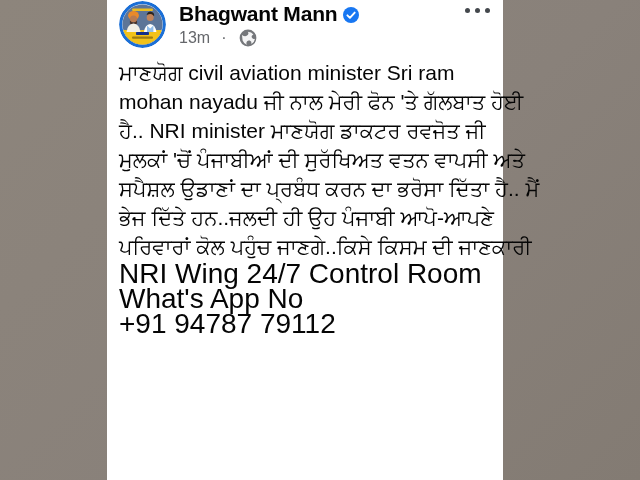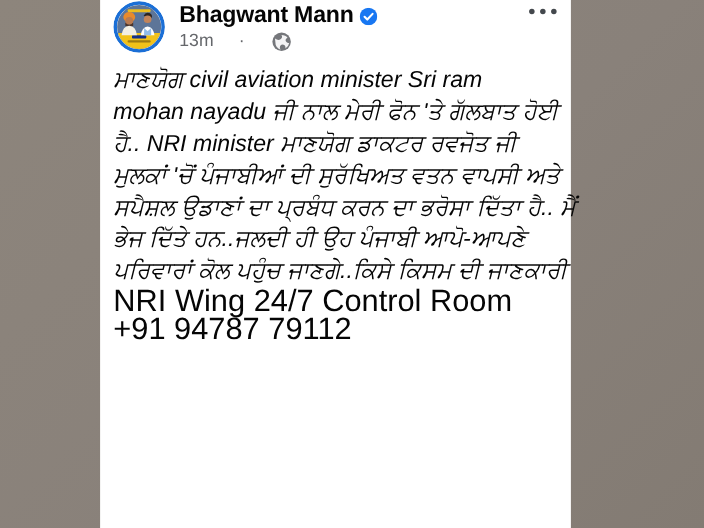--- a/index.html
+++ b/index.html
@@ -8,22 +8,22 @@
 
   .stage {
     position: relative;
     width: 640px; height: 480px;
     background: linear-gradient(135deg, #8d857c 0%, #89817a 55%, #837b73 100%);
     overflow: hidden;
   }
 
   .post-card {
     position: absolute;
-    left: 91px; top: 0;
-    width: 428px; height: 480px;
+    left: 107px; top: 0;
+    width: 396px; height: 480px;
     background: #ffffff;
   }
 
   
   .post-header { position: relative; height: 52px; }
 
   .avatar {
     position: absolute; left: 12px; top: 1px;
     width: 47px; height: 47px; border-radius: 50%;
     cursor: pointer;
@@ -32,21 +32,21 @@
   .header-text { position: absolute; left: 72px; top: 2px; }
 
   .author-row { display: flex; align-items: center; gap: 6px; }
   .author-name {
     font-size: 21px; font-weight: bold; color: #050505;
     letter-spacing: -0.2px; line-height: 24px; cursor: pointer;
   }
   .verified-badge { width: 16px; height: 16px; margin-top: 2px; }
 
   .meta-row {
-    display: flex; align-items: center; gap: 23px;
+    display: flex; align-items: center; gap: 11px;
     margin-top: 3px;
     font-size: 16px; color: #65676b;
   }
   .meta-row .globe { width: 18px; height: 18px; margin-left: 2px; }
 
   .more-button {
     position: absolute; right: 13px; top: 2px;
     width: 34px; height: 22px;
     display: flex; align-items: flex-start; justify-content: flex-end;
     gap: 5px; padding-top: 6px;
@@ -59,21 +59,20 @@
 
   
   .post-body {
     padding: 6px 8px 0 12px;
     color: #050505;
   }
   .body-line {
     font-size: 21px;
     line-height: 29px;
     white-space: nowrap;
-    font-style: italic;
   }
   .contact-line {
     font-size: 28px;
     line-height: 25px;
     white-space: nowrap;
   }
 </style>
 </head>
 <body>
 
@@ -140,17 +139,18 @@
     <div class="post-body">
       <div class="body-line">ਮਾਣਯੋਗ civil aviation minister Sri ram</div>
       <div class="body-line">mohan nayadu ਜੀ ਨਾਲ ਮੇਰੀ ਫੋਨ 'ਤੇ ਗੱਲਬਾਤ ਹੋਈ</div>
       <div class="body-line">ਹੈ.. NRI minister ਮਾਣਯੋਗ ਡਾਕਟਰ ਰਵਜੋਤ ਜੀ</div>
       <div class="body-line">ਮੁਲਕਾਂ 'ਚੋਂ ਪੰਜਾਬੀਆਂ ਦੀ ਸੁਰੱਖਿਅਤ ਵਤਨ ਵਾਪਸੀ ਅਤੇ</div>
       <div class="body-line">ਸਪੈਸ਼ਲ ਉਡਾਣਾਂ ਦਾ ਪ੍ਰਬੰਧ ਕਰਨ ਦਾ ਭਰੋਸਾ ਦਿੱਤਾ ਹੈ.. ਮੈਂ</div>
       <div class="body-line">ਭੇਜ ਦਿੱਤੇ ਹਨ..ਜਲਦੀ ਹੀ ਉਹ ਪੰਜਾਬੀ ਆਪੋ-ਆਪਣੇ</div>
       <div class="body-line">ਪਰਿਵਾਰਾਂ ਕੋਲ ਪਹੁੰਚ ਜਾਣਗੇ..ਕਿਸੇ ਕਿਸਮ ਦੀ ਜਾਣਕਾਰੀ</div>
 
       <div class="contact-line">NRI Wing 24/7 Control Room</div>
+      <div class="contact-line">What's App No</div>
       <div class="contact-line">+91 94787 79112</div>
     </div>
 
   </div>
 </div>
 
 </body></html>

